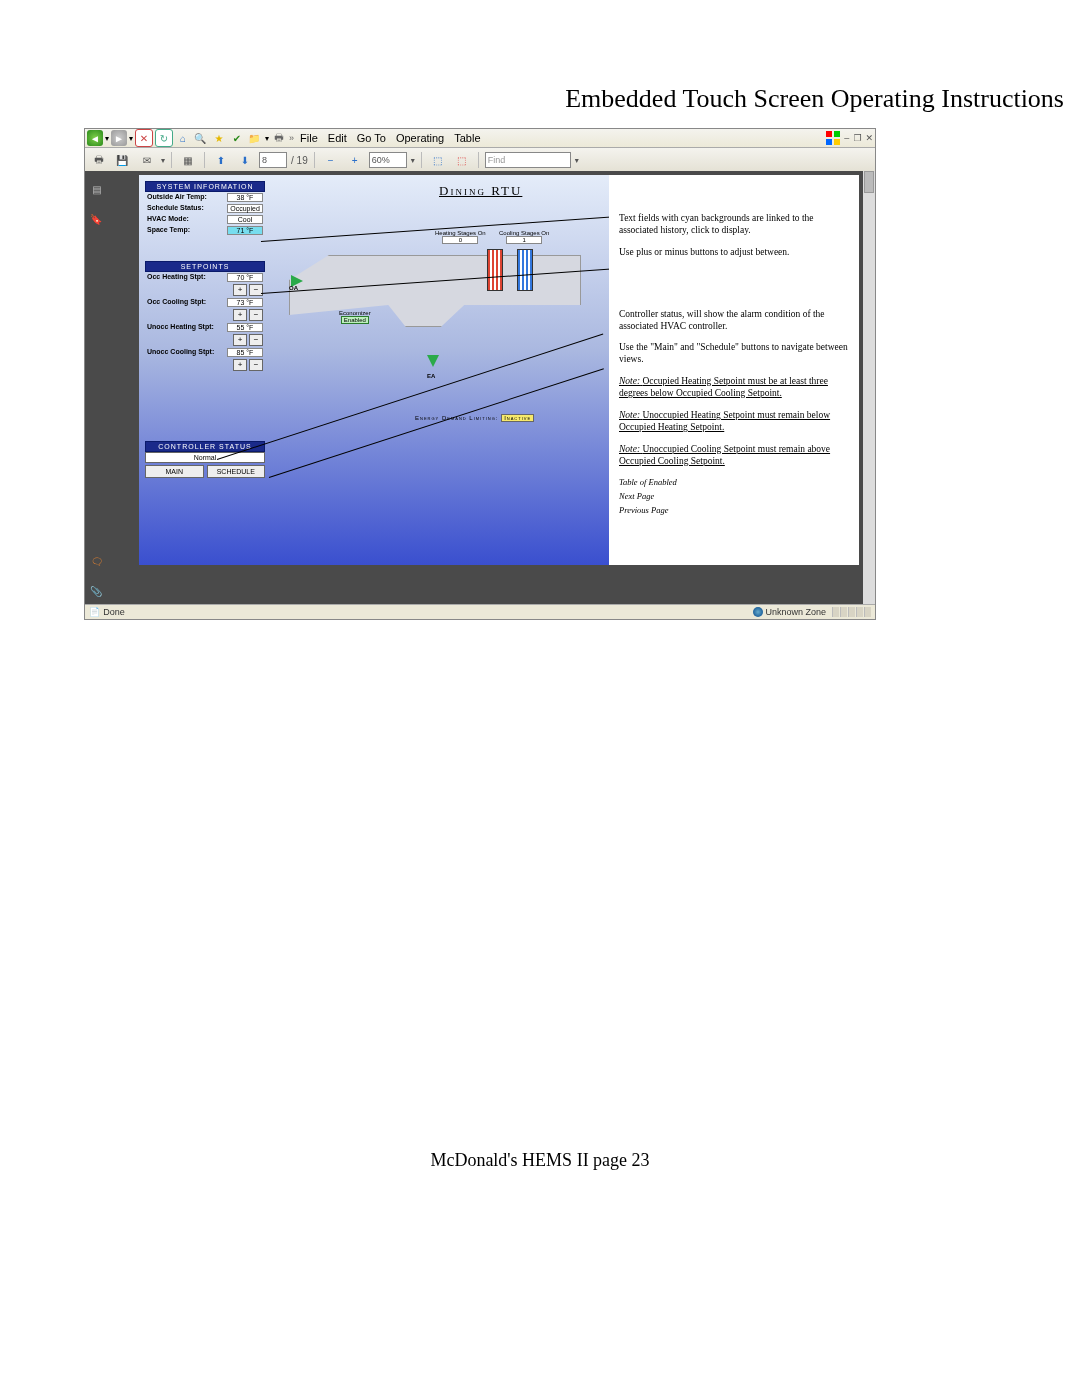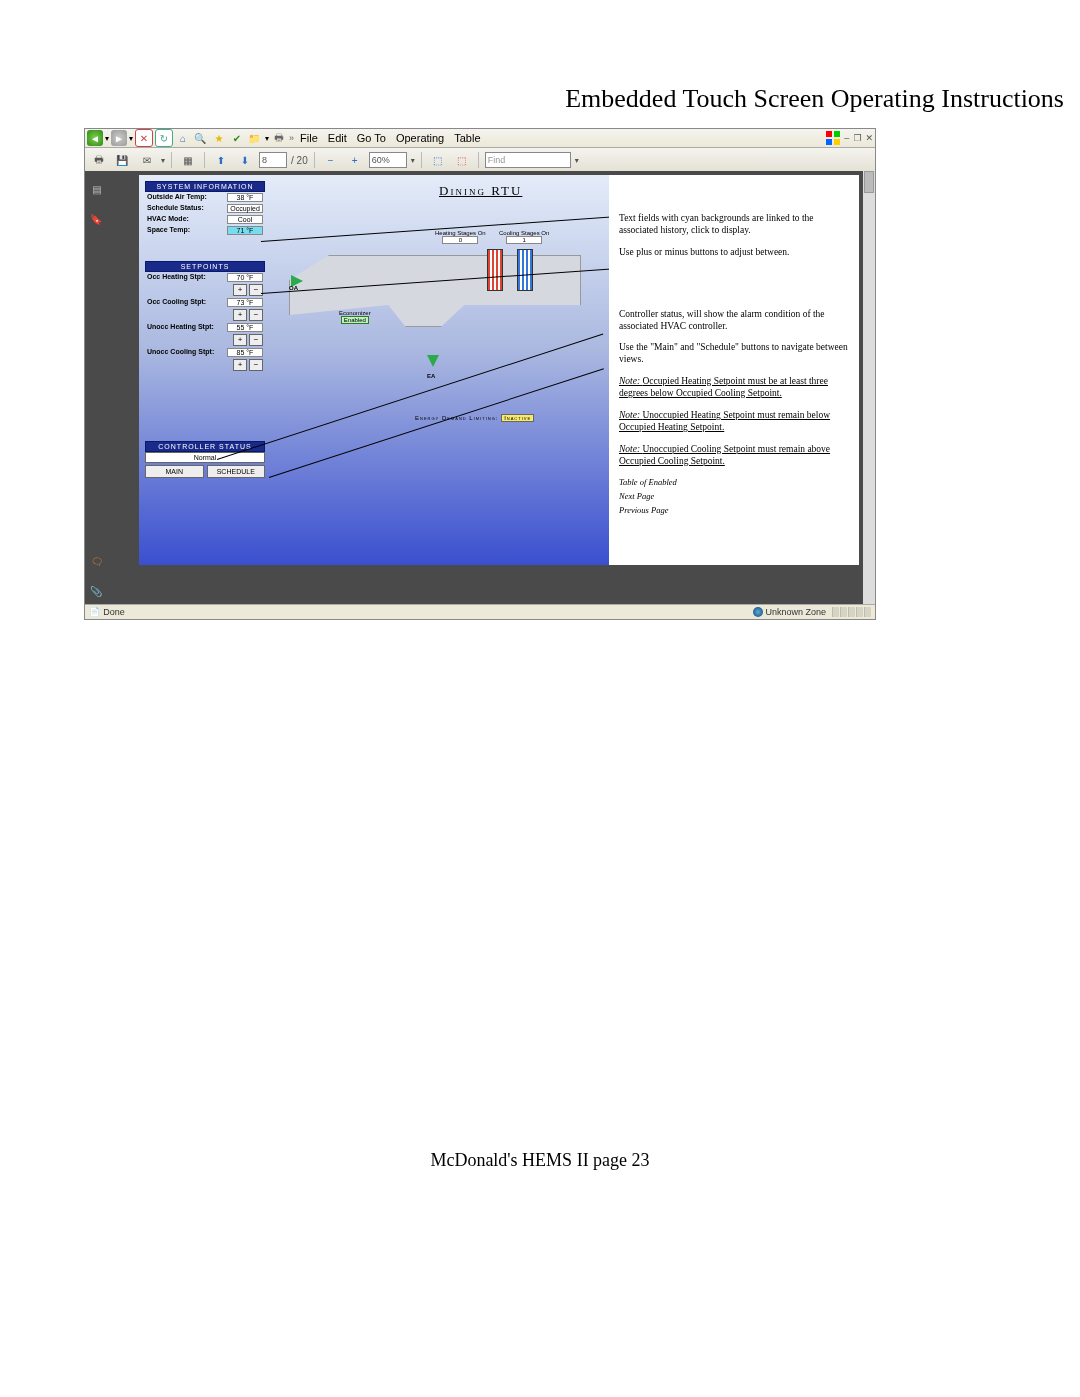--- a/index.html
+++ b/index.html
@@ -222,21 +222,21 @@
     <span class="pdf-btn">🖶</span>
     <span class="pdf-btn">💾</span>
     <span class="pdf-btn">✉</span>
       <span style="font-size:8px">▾</span>
     <span class="pdf-sep"></span>
     <span class="pdf-btn">▦</span>
     <span class="pdf-sep"></span>
     <span class="pdf-btn" style="color:#2a6fc9">⬆</span>
     <span class="pdf-btn" style="color:#2a6fc9">⬇</span>
     <span class="pdf-field" style="width:22px">8</span>
-    <span>/ 20</span>
+    <span>/ 19</span>
     <span class="pdf-sep"></span>
     <span class="pdf-btn" style="color:#2a6fc9">−</span>
     <span class="pdf-btn" style="color:#2a6fc9">+</span>
     <span class="pdf-field" style="width:32px">60%</span>
       <span style="font-size:8px">▾</span>
     <span class="pdf-sep"></span>
     <span class="pdf-btn" style="color:#2a6fc9">⬚</span>
     <span class="pdf-btn" style="color:#d44">⬚</span>
     <span class="pdf-sep"></span>
     <span class="pdf-field" style="width:80px;color:#999">Find</span>

